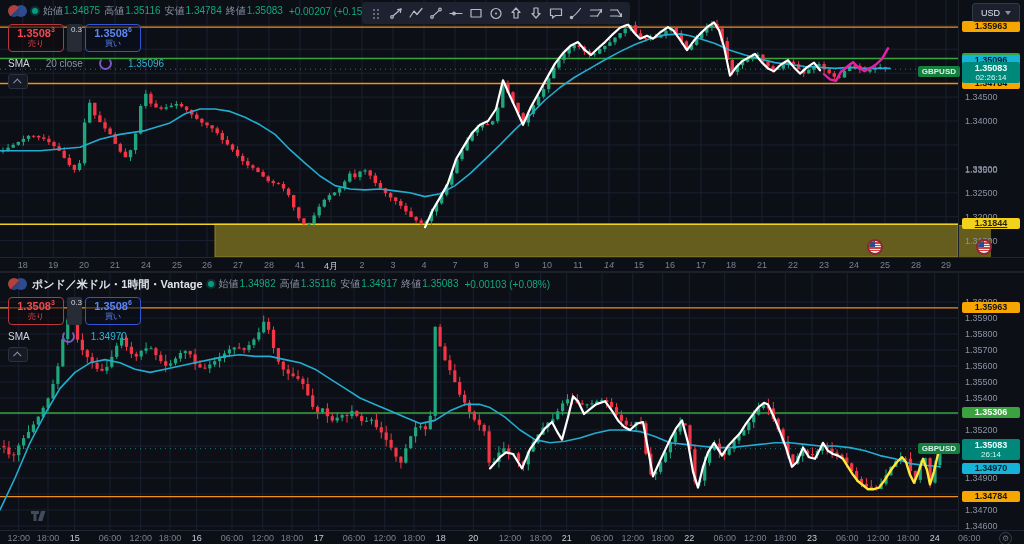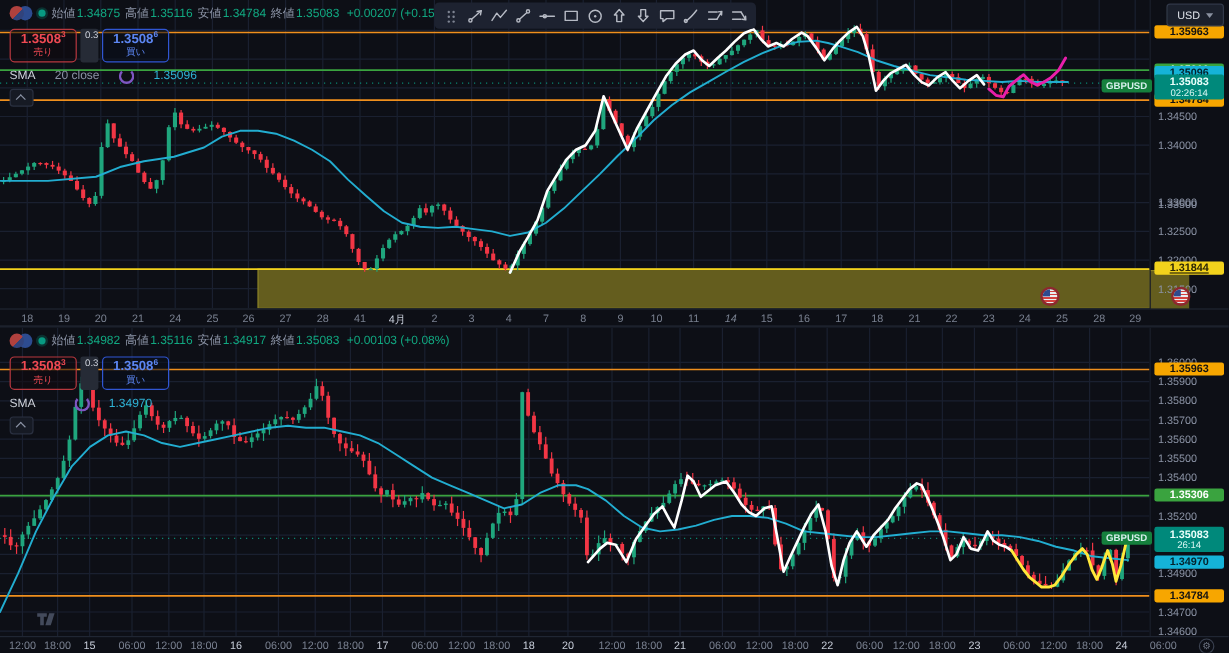--- a/index.html
+++ b/index.html
@@ -1169,20 +1169,21 @@
     <svg class="tv-logo" width="26" height="14" viewBox="0 0 26 14">
       <path d="M1 2 h8 v3 h-2.5 v7 h-3 V5 H1 z" fill="#4d5568"></path>
       <path d="M11 2 h4.5 l-3.2 10 h-4.5 z" fill="#4d5568"></path>
     </svg>
     <div class="legend">
       <div class="title-row">
         <span class="pair-logo">
             <i class="c2"></i>
             <i class="c1"></i>
           </span>
+        <span class="chart-title">ポンド／米ドル・1時間・Vantage</span>
         <span class="mkt-dot"></span>
         <span class="ohlc">
           <span><span class="k">始値</span><span class="v">1.34982</span></span>
           <span><span class="k">高値</span><span class="v">1.35116</span></span>
           <span><span class="k">安値</span><span class="v">1.34917</span></span>
           <span><span class="k">終値</span><span class="v">1.35083</span></span>
           <span class="chg">+0.00103 (+0.08%)</span>
         </span>
       </div>
       <div class="btn-row">

